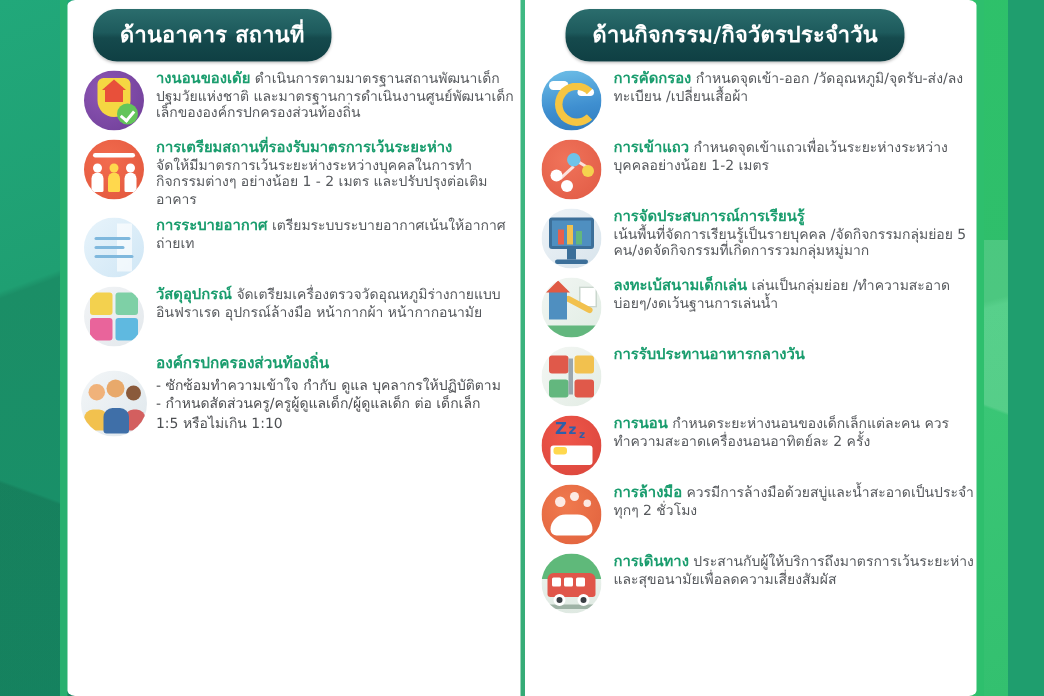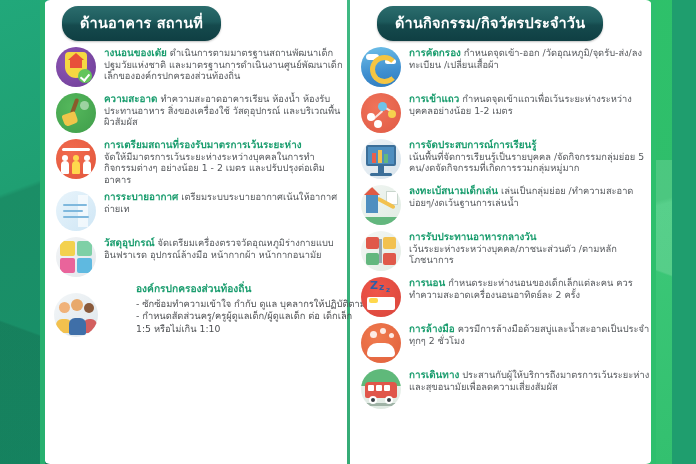--- a/index.html
+++ b/index.html
@@ -81,21 +81,21 @@
   }
   .item .txt b.h{
     color:#1a9d6e;font-weight:bold;font-size:9.9px;
   }
   .item .txt .body{color:#55585c;}
   .stacked .txt b.h{display:block;margin-bottom:0px;}
 
   
   .staff{display:flex;align-items:flex-start;margin-top:2px;}
   .staff .ico{flex:0 0 auto;width:44px;height:44px;border-radius:50%;margin:12px 6px 0 6px;position:relative;overflow:hidden;}
-  .staff .body{flex:1 1 auto;font-size:9.3px;line-height:12.4px;color:#4d4f52;padding-top:2px;margin-left:32px;}
+  .staff .body{flex:1 1 auto;font-size:9.3px;line-height:12.4px;color:#4d4f52;padding-top:2px;}
   .staff .body .title{color:#1a9d6e;font-weight:bold;font-size:10.2px;display:block;margin-bottom:2px;}
   .staff .body .bl{display:block;white-space:nowrap;}
   .staff .body .bl2{display:block;}
 
   
   .ic{position:absolute;inset:0;}
   
   .ic-shield{background:radial-gradient(circle at 35% 35%,#8e56b5,#6d3d96);}
   .ic-shield .sh{position:absolute;left:9px;top:5px;width:22px;height:26px;background:#f5d742;border-radius:4px 4px 11px 11px;}
   .ic-shield .hm{position:absolute;left:14px;top:11px;width:12px;height:10px;background:#e8503a;}
@@ -227,32 +227,20 @@
             <span class="rf"></span>
             <span class="hm"></span>
             <span class="ck"></span>
           </span>
       </span>
       <span class="txt">
         <b class="h">างนอนของเดัย</b><span class="body"> ดำเนินการตามมาตรฐานสถานพัฒนาเด็กปฐมวัยแห่งชาติ และมาตรฐานการดำเนินงานศูนย์พัฒนาเด็กเล็กขององค์กรปกครองส่วนท้องถิ่น</span>
       </span>
     </div>
 
-    <div class="item">
-      <span class="ico">
-        <span class="ic ic-broom">
-            <span class="st"></span>
-            <span class="hd"></span>
-            <span class="sp"></span>
-          </span>
-      </span>
-      <span class="txt">
-        <b class="h">ความสะอาด</b><span class="body"> ทำความสะอาดอาคารเรียน ห้องน้ำ ห้องรับประทานอาหาร สิ่งของเครื่องใช้ วัสดุอุปกรณ์ และบริเวณพื้นผิวสัมผัส</span>
-      </span>
-    </div>
 
     <div class="item stacked">
       <span class="ico">
         <span class="ic ic-dist">
             <span class="bar"></span>
             <span class="p p1"></span>
             <span class="p p2"></span>
             <span class="p p3"></span>
           </span>
       </span>
@@ -380,21 +368,21 @@
       <span class="ico">
         <span class="ic ic-food">
             <span class="cell c1"></span>
             <span class="cell c2"></span>
             <span class="cell c3"></span>
             <span class="cell c4"></span>
             <span class="fk"></span>
           </span>
       </span>
       <span class="txt">
-        <b class="h">การรับประทานอาหารกลางวัน</b><span class="body">เว้นระยะห่างระหว่างบุคคล/ภาชนะส่วนตัว /ตามหลักโภชนาการ</span>
+        <b class="h">การรับประทานอาหารกลางวัน</b>
       </span>
     </div>
 
     <div class="item">
       <span class="ico">
         <span class="ic ic-sleep">
             <span class="bed"></span>
             <span class="pil"></span>
             <span class="z z1">Z</span>
             <span class="z z2">z</span>

